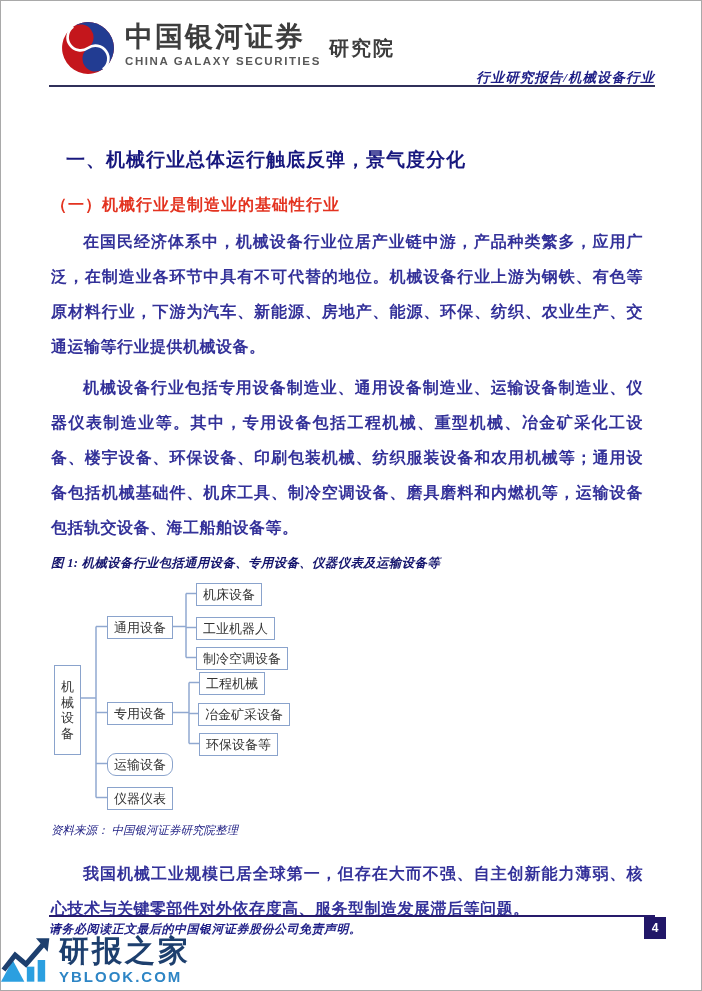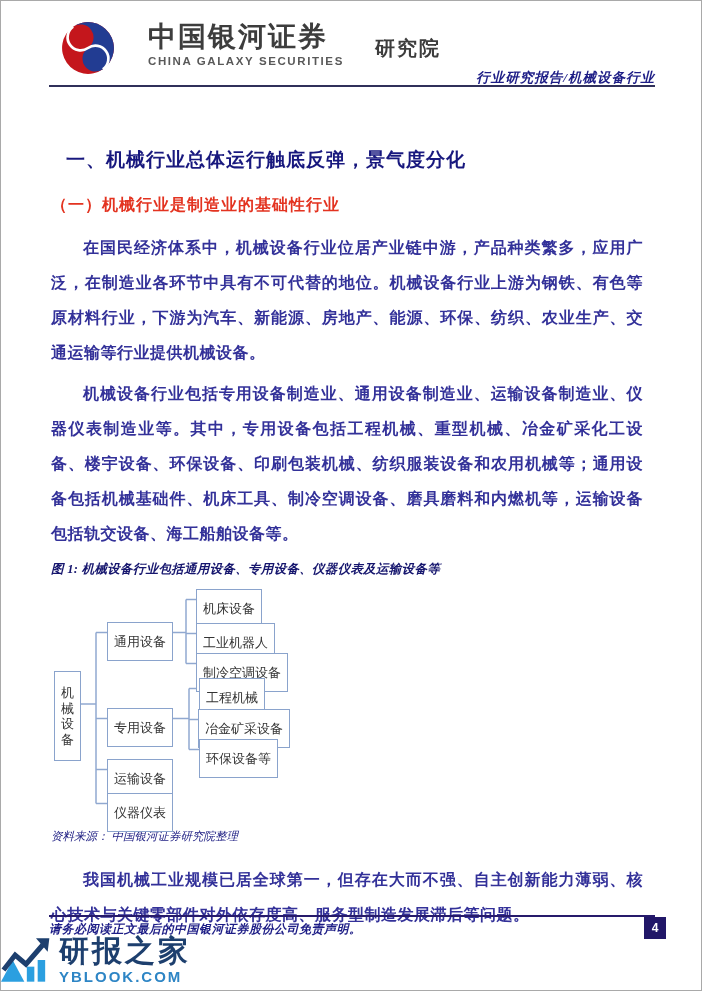--- a/index.html
+++ b/index.html
@@ -8,21 +8,21 @@
     position:relative;
     width:702px; height:991px;
     background:#fff;
     border:1px solid #a9a9a9;
     font-family:"Liberation Sans", sans-serif;
     overflow:hidden;
   }
 
   
   .header { position:absolute; top:0; left:0; right:0; height:86px; }
-  .brand { position:absolute; left:60px; top:20px; display:flex; align-items:flex-start;gap:23px; }
+  .brand { position:absolute; left:60px; top:20px; display:flex; align-items:flex-start; }
   .brand-icon { width:54px; height:54px; margin-right:10px; }
   .brand-text { display:flex; flex-direction:column; }
   .brand-cn { font-size:28px; font-weight:bold; color:#3d3d3d; letter-spacing:2px; line-height:32px; }
   .brand-en { font-size:11.5px; font-weight:bold; color:#595959; letter-spacing:1.6px; margin-top:2px; }
   .brand-suffix { font-size:20px; font-weight:bold; color:#3d3d3d; margin:14px 0 0 8px; letter-spacing:2px; }
   .report-type {
     position:absolute; right:46px; top:68px;
     font-family:"Liberation Serif", serif;
     font-style:italic; font-weight:bold;
     font-size:13.5px; color:#1d1d86; letter-spacing:1px;
@@ -30,51 +30,51 @@
   .header-rule { position:absolute; left:48px; right:46px; top:84px; border-top:2px solid #30305a; }
 
   
   .content { position:absolute; top:146px; left:50px; width:592px; }
   .h1 {
     font-size:19px; font-weight:bold; color:#18187e;
     letter-spacing:1px; padding-left:15px; margin-bottom:22px;
   }
   .h2 {
     font-size:16px; font-weight:bold; color:#e33320;
-    letter-spacing:1px; margin-bottom:14px;
+    letter-spacing:1px; margin-bottom:8px;
   }
   .para {
     font-size:16px; line-height:35px; color:#333199;
     font-weight:600; text-align:justify; letter-spacing:0.5px;
     text-indent:2em; margin-bottom:6px;
   }
   .fig-caption {
     font-family:"Liberation Serif", serif;
     font-size:12.5px; font-weight:bold; font-style:italic;
     color:#16166e; margin:10px 0 8px 0; letter-spacing:0.3px;
   }
 
   
   .diagram { position:relative; width:320px; height:235px; margin-bottom:8px; }
   .diagram svg.lines { position:absolute; left:0; top:0; }
   .node {
     position:absolute;
     border:1.4px solid #8aa3cc; background:#fff;
     font-family:"Liberation Serif", serif;
     font-size:13px; color:#333; line-height:17px;
-    padding:10px 6px; white-space:nowrap;
+    padding:2px 6px; white-space:nowrap;
   }
   .node.root {
     width:27px; top:85px; left:3px;
     white-space:normal; word-break:break-all;
     text-align:center; line-height:15.5px; padding:13px 0;
   }
   .n-b0 { left:56px;  top:36px;  }
   .n-b1 { left:56px;  top:122px; }
-  .n-b2 { left:56px;  top:173px; }
+  .n-b2 { left:56px;  top:173px;border-radius:9px; }
   .n-b3 { left:56px;  top:207px;font-family:Liberation Serif, serif; }
   .n-c00 { left:145px; top:3px;   }
   .n-c01 { left:145px; top:37px;  }
   .n-c02 { left:145px; top:67px;  }
   .n-c10 { left:148px; top:92px;  }
   .n-c11 { left:147px; top:123px; }
   .n-c12 { left:148px; top:153px; }
 
   .source-note {
     font-family:"Liberation Serif", serif;

